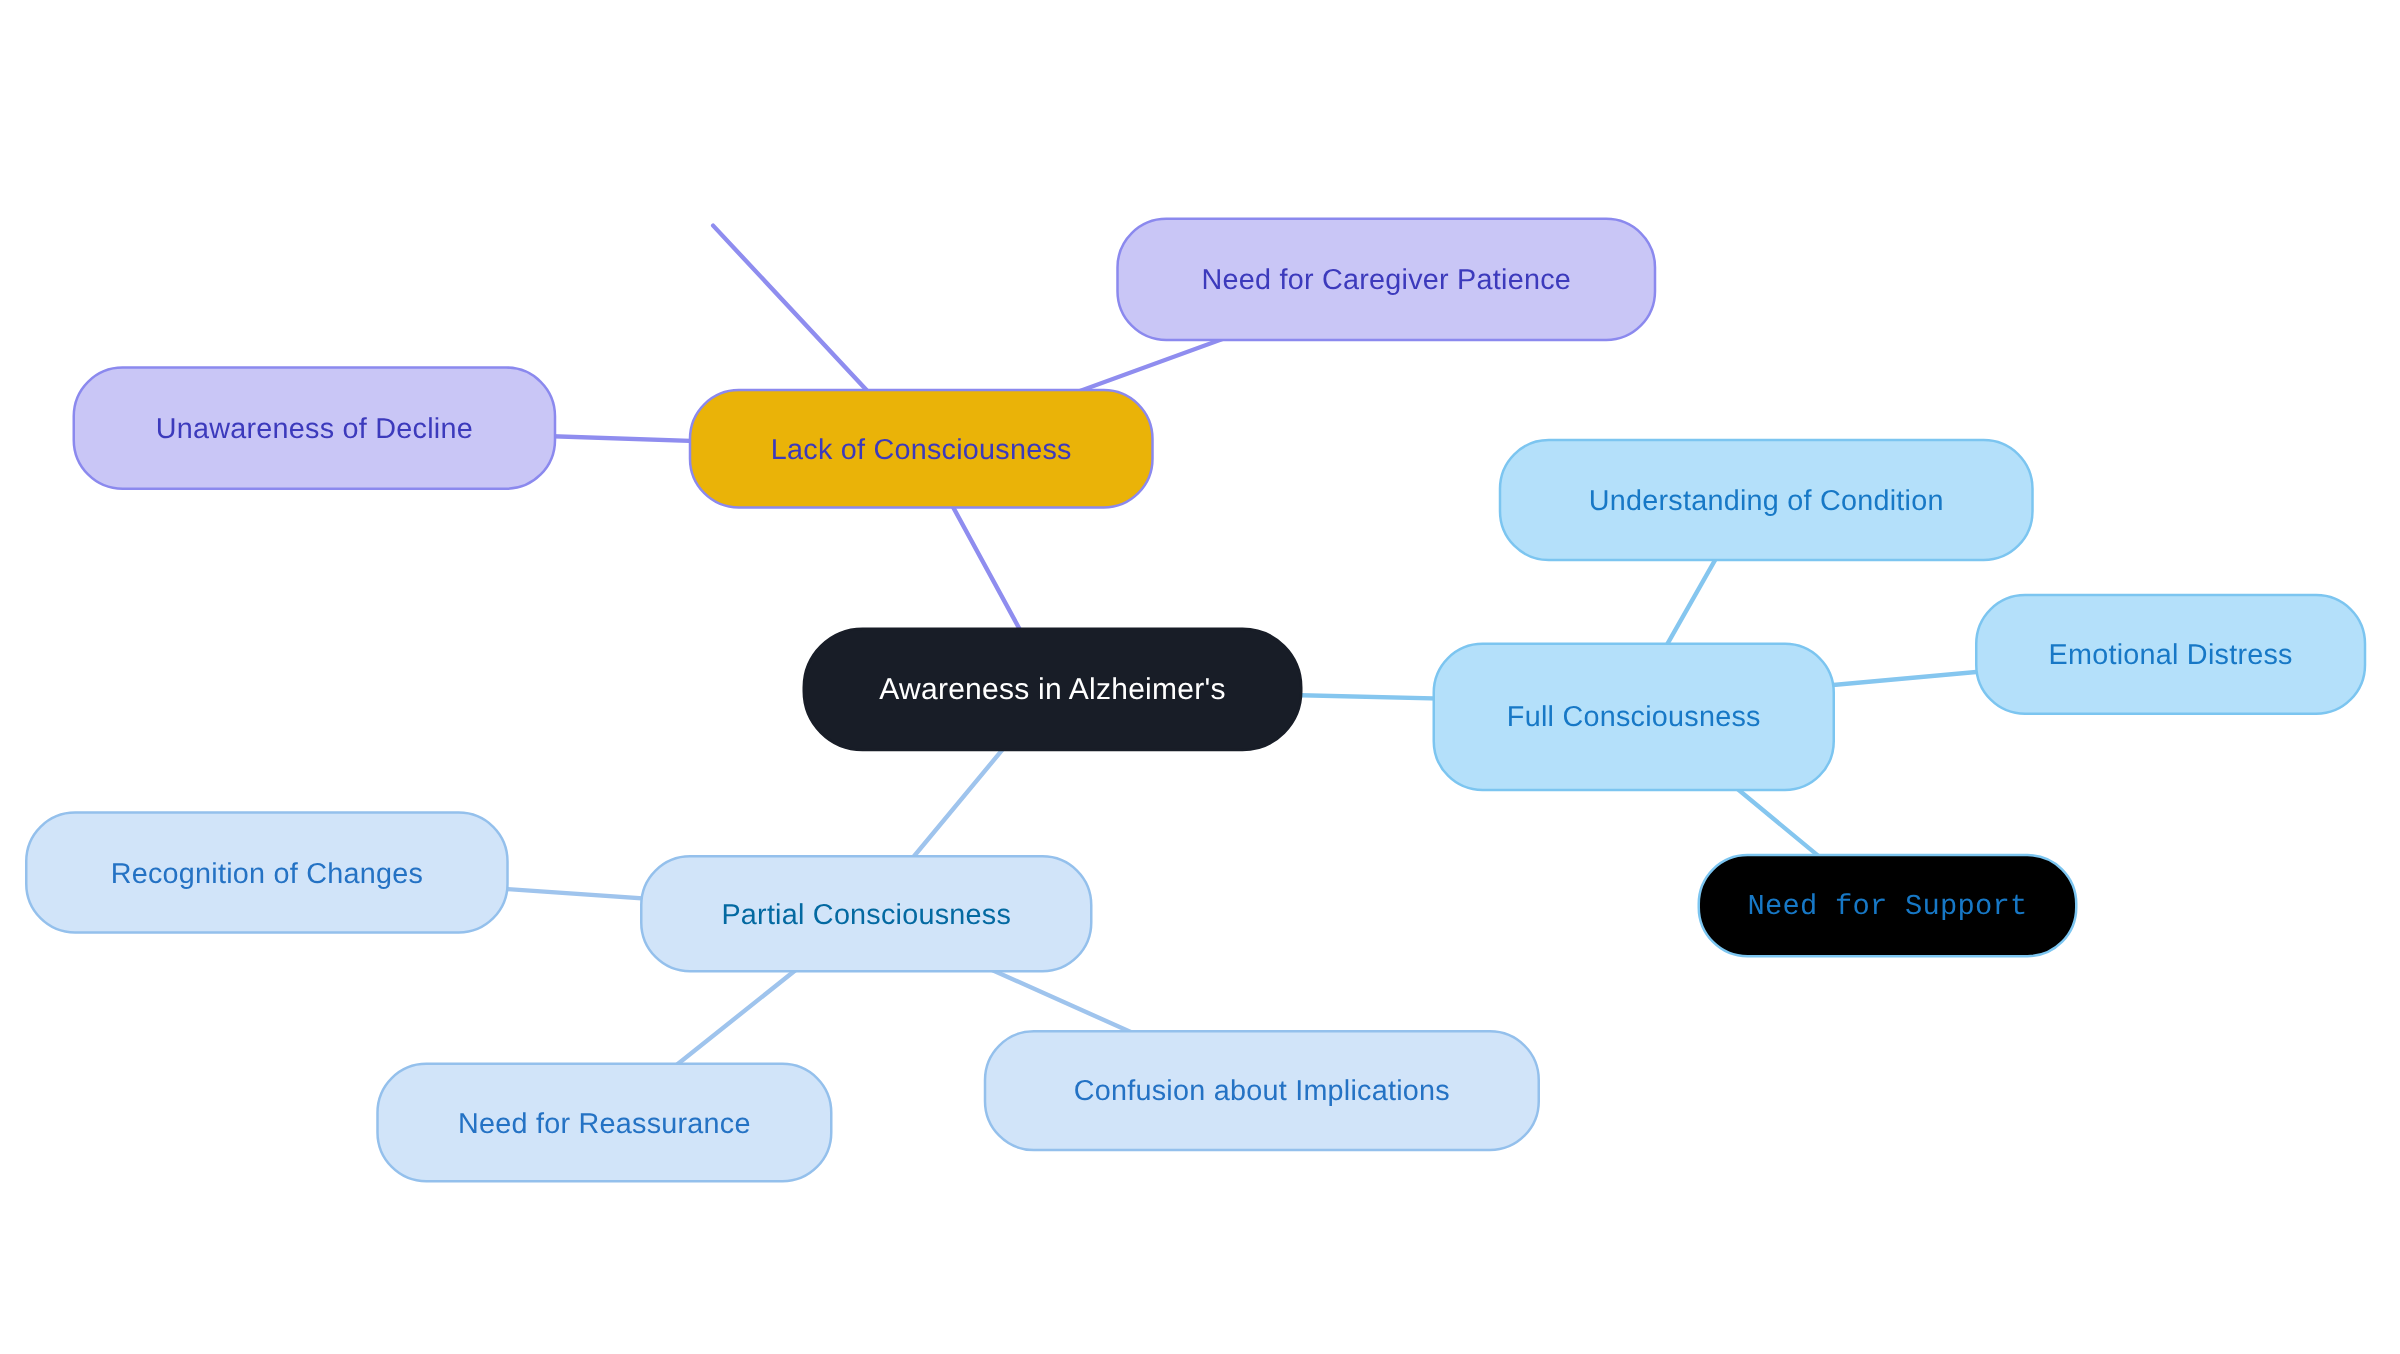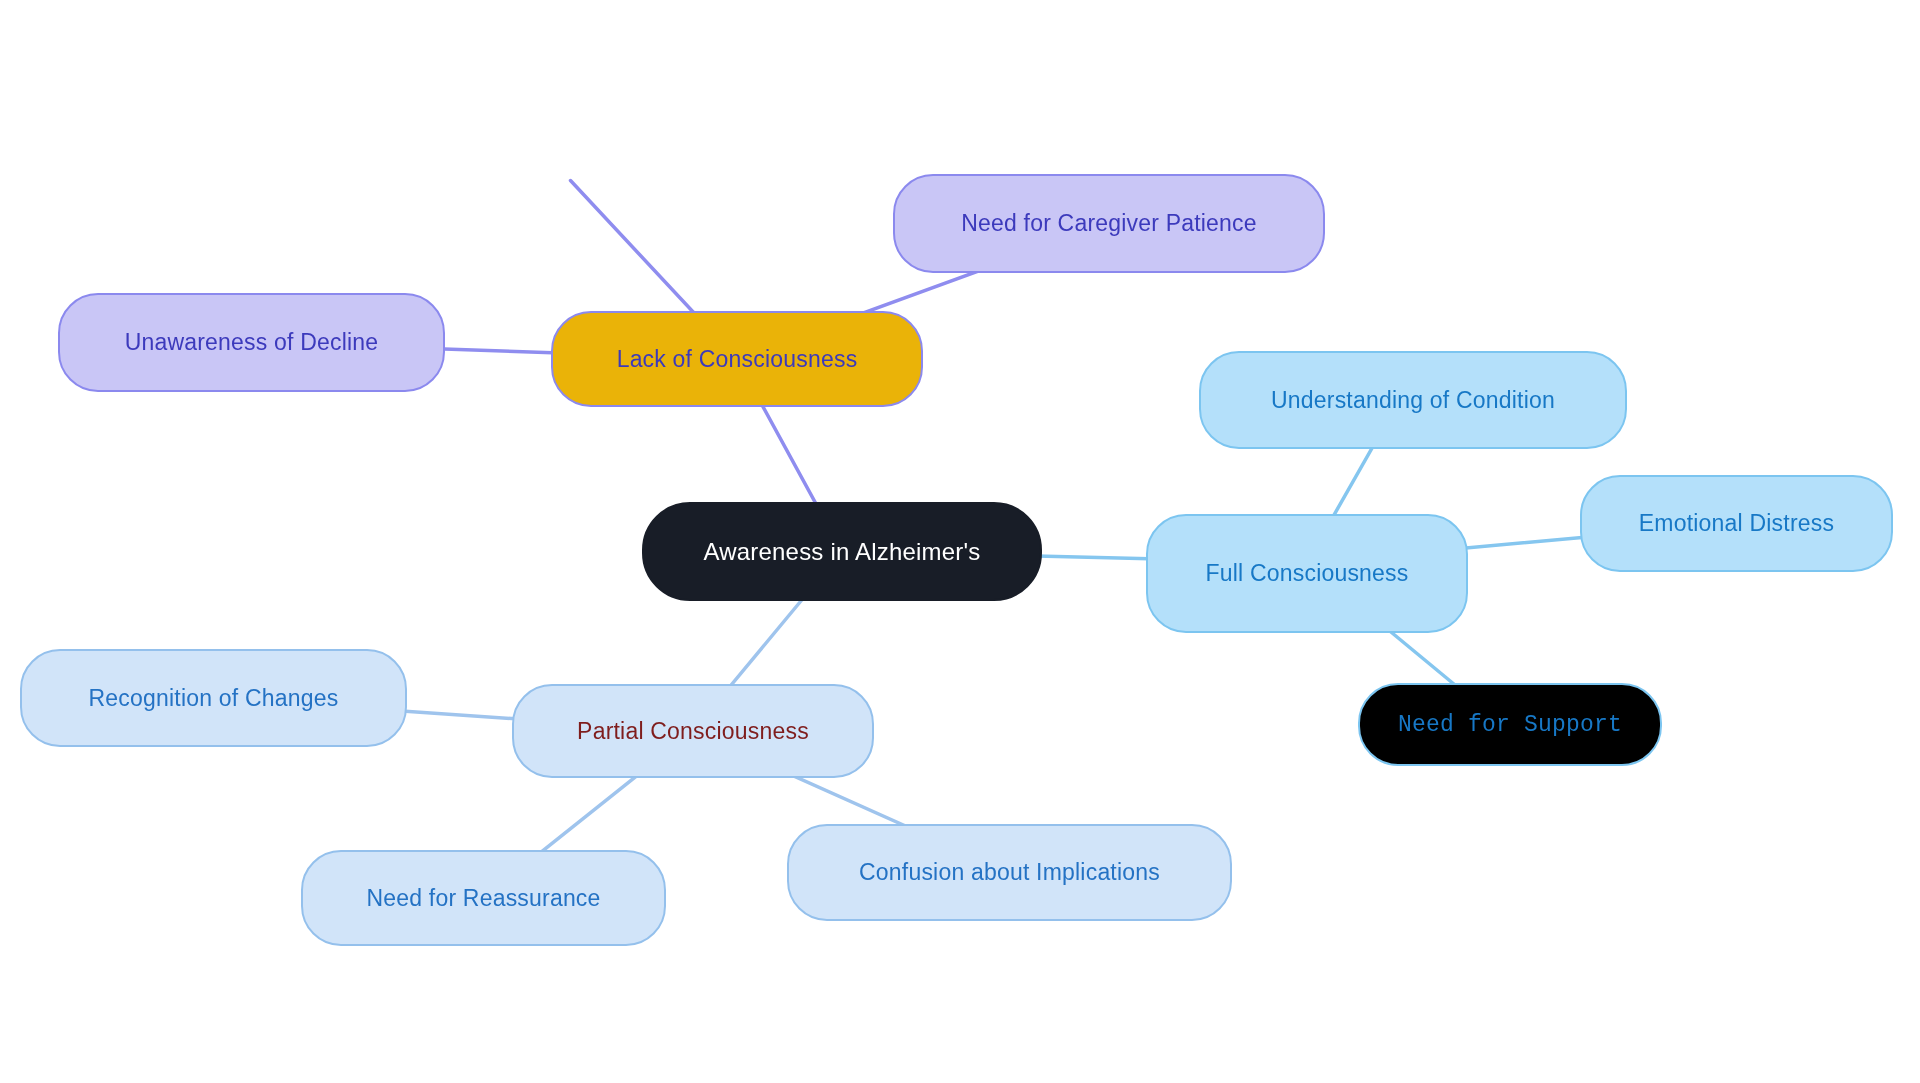--- a/index.html
+++ b/index.html
@@ -82,21 +82,21 @@
     </div>
     <div class="node" style="left: 1199px; top: 327px; width: 428px; height: 98px; background: rgb(180, 224, 250); border-color: rgb(124, 197, 240); color: rgb(23, 120, 198); margin-top: 24px;">
       <span class="node-label">Understanding of Condition</span>
     </div>
     <div class="node" style="left: 1580px; top: 475px; width: 313px; height: 97px; background: rgb(180, 224, 250); border-color: rgb(124, 197, 240); color: rgb(23, 120, 198);">
       <span class="node-label">Emotional Distress</span>
     </div>
     <div class="node" style="left: 1358px; top: 683px; width: 304px; height: 83px; background: #000000; border-color: rgb(124, 197, 240); color: rgb(23, 120, 198); font-family: Liberation Mono, monospace;">
       <span class="node-label">Need for Support</span>
     </div>
-    <div class="node" style="left: 512px; top: 684px; width: 362px; height: 94px; background: rgb(209, 228, 249); border-color: rgb(148, 192, 236); color: #7f1d1d;">
+    <div class="node" style="left: 512px; top: 684px; width: 362px; height: 94px; background: rgb(209, 228, 249); border-color: rgb(148, 192, 236); color: #0369a1;">
       <span class="node-label">Partial Consciousness</span>
     </div>
     <div class="node" style="left: 301px; top: 850px; width: 365px; height: 96px; background: rgb(209, 228, 249); border-color: rgb(148, 192, 236); color: rgb(36, 114, 196);">
       <span class="node-label">Need for Reassurance</span>
     </div>
     <div class="node" style="left: 20px; top: 649px; width: 387px; height: 98px; background: rgb(209, 228, 249); border-color: rgb(148, 192, 236); color: rgb(36, 114, 196);">
       <span class="node-label">Recognition of Changes</span>
     </div>
     <div class="node" style="left: 787px; top: 824px; width: 445px; height: 97px; background: rgb(209, 228, 249); border-color: rgb(148, 192, 236); color: rgb(36, 114, 196);">
       <span class="node-label">Confusion about Implications</span>

